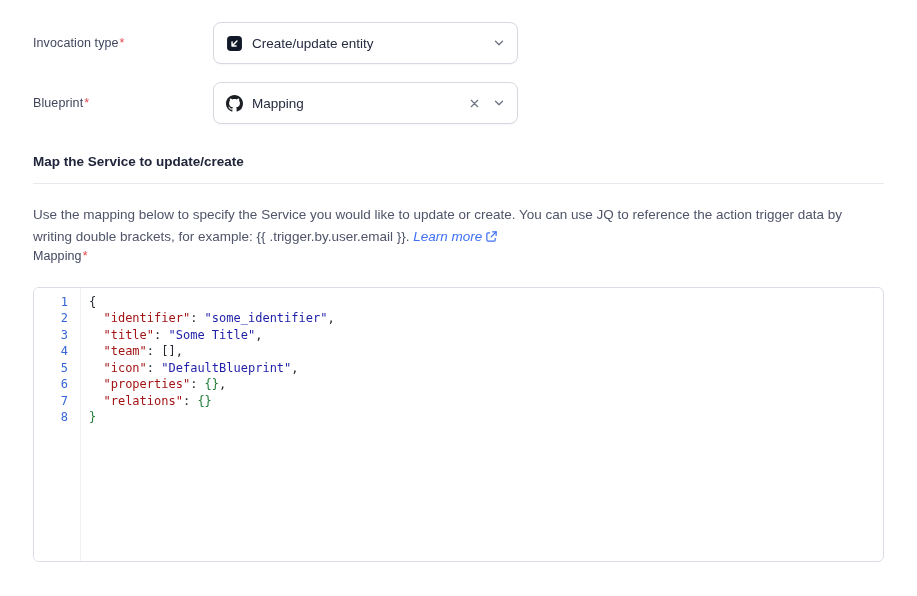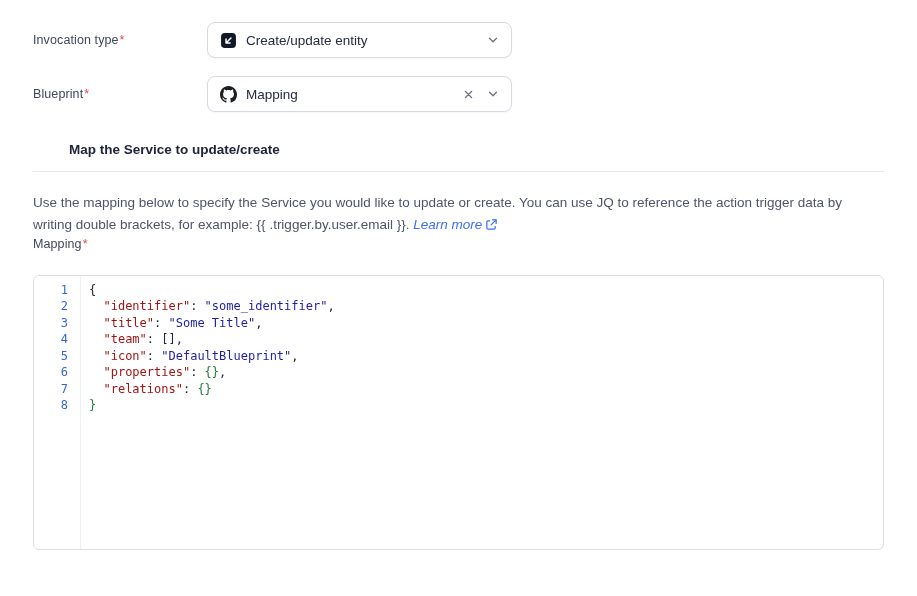--- a/index.html
+++ b/index.html
@@ -1,32 +1,32 @@
 <!DOCTYPE html>
 <html><head>
 <meta charset="utf-8">
 <style>
   * { margin:0; padding:0; box-sizing:border-box; }
   html,body { width:917px; height:596px; background:#ffffff; overflow:hidden;
               font-family:"Liberation Sans", sans-serif; color:#2a2f45; }
   .page { padding:22px 33px 0 33px; width:917px; height:596px; }
 
-  .form-row { display:flex; align-items:center; margin-bottom:18px; }
+  .form-row { display:flex; align-items:center; margin-bottom:18px;gap:6px; }
   .field-label { width:174px; font-size:12.5px; color:#41465d; letter-spacing:.1px; }
   .req { color:#e5484d; margin-left:1px; }
 
-  .select { width:305px; height:36px; border:1px solid #d6d9e0; border-radius:8px;
+  .select { width:305px; height:42px; border:1px solid #d6d9e0; border-radius:8px;
             background:#fff; display:flex; align-items:center; gap:9px; padding:0 12px;
             cursor:pointer; box-shadow:0 1px 2px rgba(20,25,50,.04); }
   .sel-icon { display:flex; align-items:center; flex:0 0 auto; }
   .sel-value { flex:1 1 auto; font-size:13.5px; color:#262b40; white-space:nowrap; overflow:hidden; }
   .sel-clear { display:flex; align-items:center; padding:2px; margin-right:2px; cursor:pointer; }
   .sel-caret { display:flex; align-items:center; }
 
-  .section-title { margin-top:30px; font-size:13.5px; font-weight:700; color:#21253b;margin-left:36px; }
+  .section-title { margin-top:30px; font-size:13.5px; font-weight:700; color:#21253b; }
   .divider { margin-top:14px; border-top:1px solid #e7e9ee; width:851px; }
 
   .description { margin-top:20px; width:851px; font-size:13.5px; line-height:1.65; color:#4f5469; }
   .learn-more { color:#3e6ff4; text-decoration:none; cursor:pointer; white-space:nowrap;font-style:italic; }
   .learn-more svg { vertical-align:-2px; margin-left:3px; }
 
   .mapping-label { width:auto; }
 
   .editor { position:relative; margin-top:24px; width:851px; height:275px;
             border:1px solid #dadde4; border-radius:6px; background:#fff; overflow:hidden;

